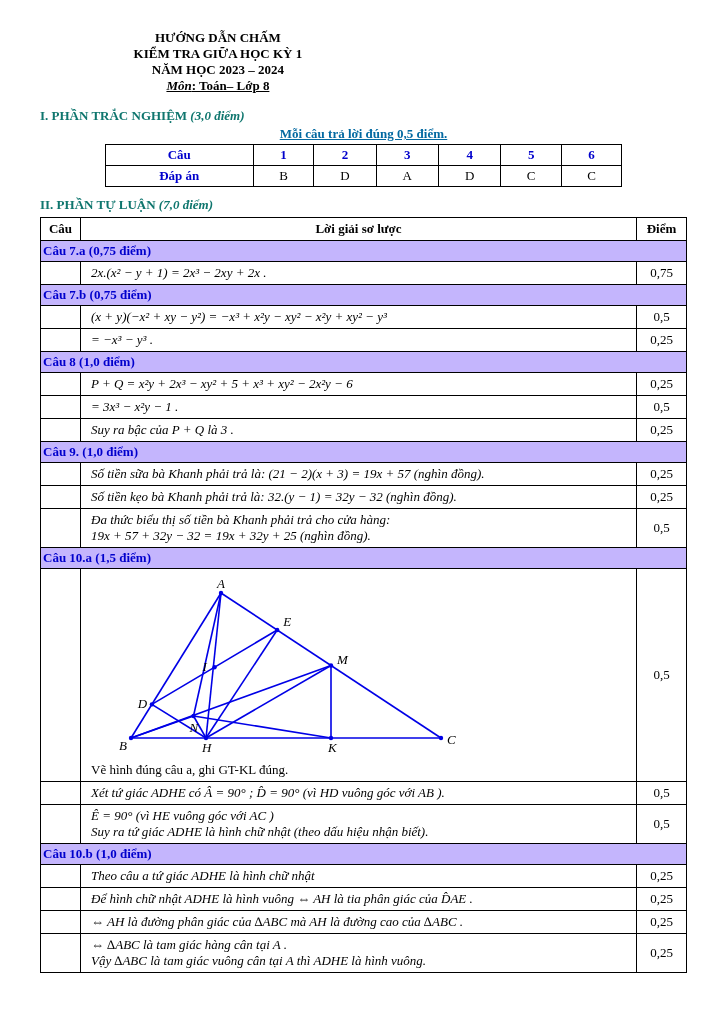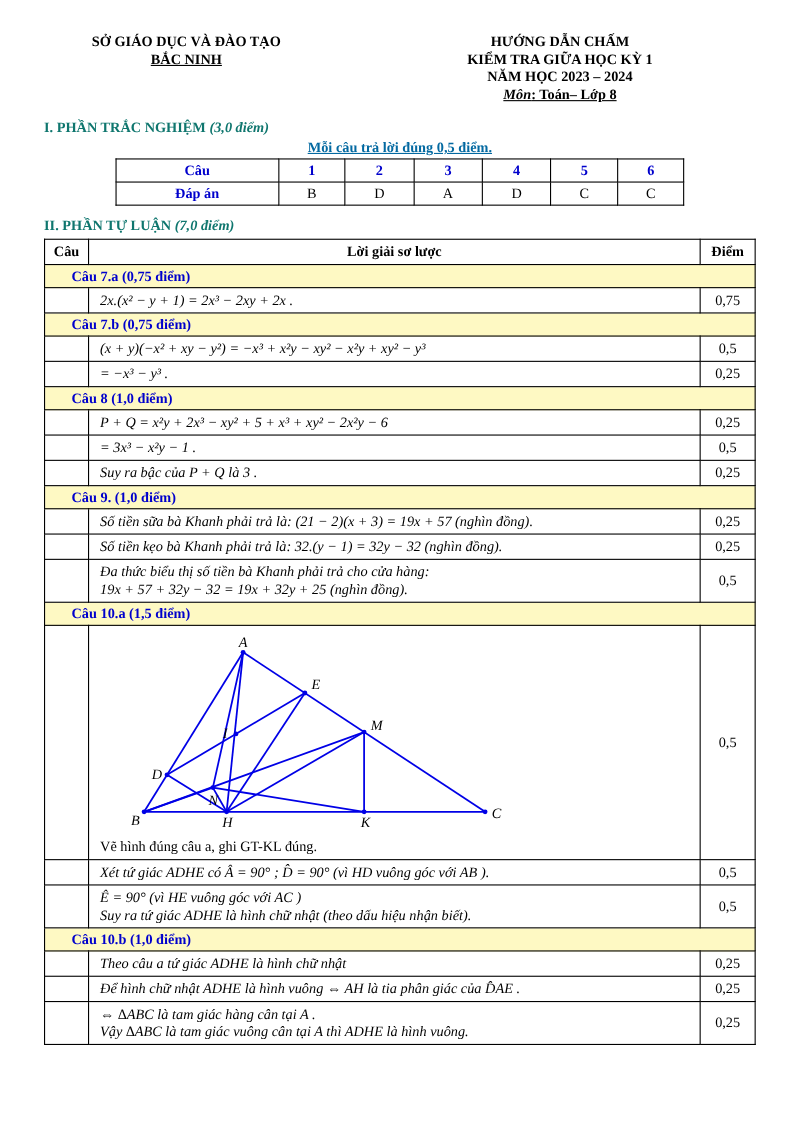--- a/index.html
+++ b/index.html
@@ -24,33 +24,29 @@
   table.mc { margin: 0 auto; width: 80%; }
   table.mc td, table.mc th { border: 1px solid #000; padding: 2px 6px; text-align: center; color: #0000cc; font-weight: bold; }
   table.mc td.ans { color: #000; font-weight: normal; }
   table.mc td.lbl { color: #0000cc; font-weight: bold; }
 
   table.main { width: 100%; margin-top: 4px; }
   table.main td, table.main th { border: 1px solid #000; padding: 3px 6px; vertical-align: middle; }
   table.main th { text-align: center; font-weight: bold; }
   .q-col { width: 40px; text-align: center; }
   .pt-col { width: 50px; text-align: center; }
-  tr.section-row td { background: #fef9c3; color: #0000cc; font-weight: bold; padding: 2px 24px; }
+  tr.section-row td { background: #c4b5fd; color: #0000cc; font-weight: bold; padding: 2px 2px; }
   .math { font-style: italic; font-family: "Times New Roman", serif; }
   .content-cell { padding-left: 10px !important; }
   .geom-svg { display: block; margin: 6px 0 4px 10px; }
 </style>
 </head>
 <body>
 
 <div class="header-row">
-  <div class="header-left">
-    <div>SỞ GIÁO DỤC VÀ ĐÀO TẠO</div>
-    <div class="underline">BẮC NINH</div>
-  </div>
   <div class="header-right">
     <div>HƯỚNG DẪN CHẤM</div>
     <div>KIỂM TRA GIỮA HỌC KỲ 1</div>
     <div>NĂM HỌC 2023 – 2024</div>
     <div class="underline">
       <span style="font-style:italic">Môn</span><span>: Toán– Lớp 8</span>
     </div>
   </div>
 </div>
 
@@ -224,20 +220,25 @@
         <td class="content-cell"><span class="math">Theo câu a tứ giác  ADHE  là hình chữ nhật</span></td>
         <td class="pt-col">0,25</td>
       </tr>
       <tr>
         <td class="q-col"></td>
         <td class="content-cell"><span class="math">Để hình chữ nhật  ADHE  là hình vuông ⇔ AH là tia phân giác của  D̂AE .</span></td>
         <td class="pt-col">0,25</td>
       </tr>
       <tr>
         <td class="q-col"></td>
+        <td class="content-cell"><span class="math">⇔ AH  là đường phân giác của ∆ABC  mà  AH là đường cao của ∆ABC .</span></td>
+        <td class="pt-col">0,25</td>
+      </tr>
+      <tr>
+        <td class="q-col"></td>
         <td class="content-cell">
           <div><span class="math">⇔ ∆ABC là tam giác hàng cân tại  A .</span></div>
           <div><span class="math">Vậy ∆ABC  là tam giác vuông cân tại  A  thì  ADHE  là hình vuông.</span></div>
         </td>
         <td class="pt-col">0,25</td>
       </tr>
     </tbody>
 </table>
 
 </body></html>

